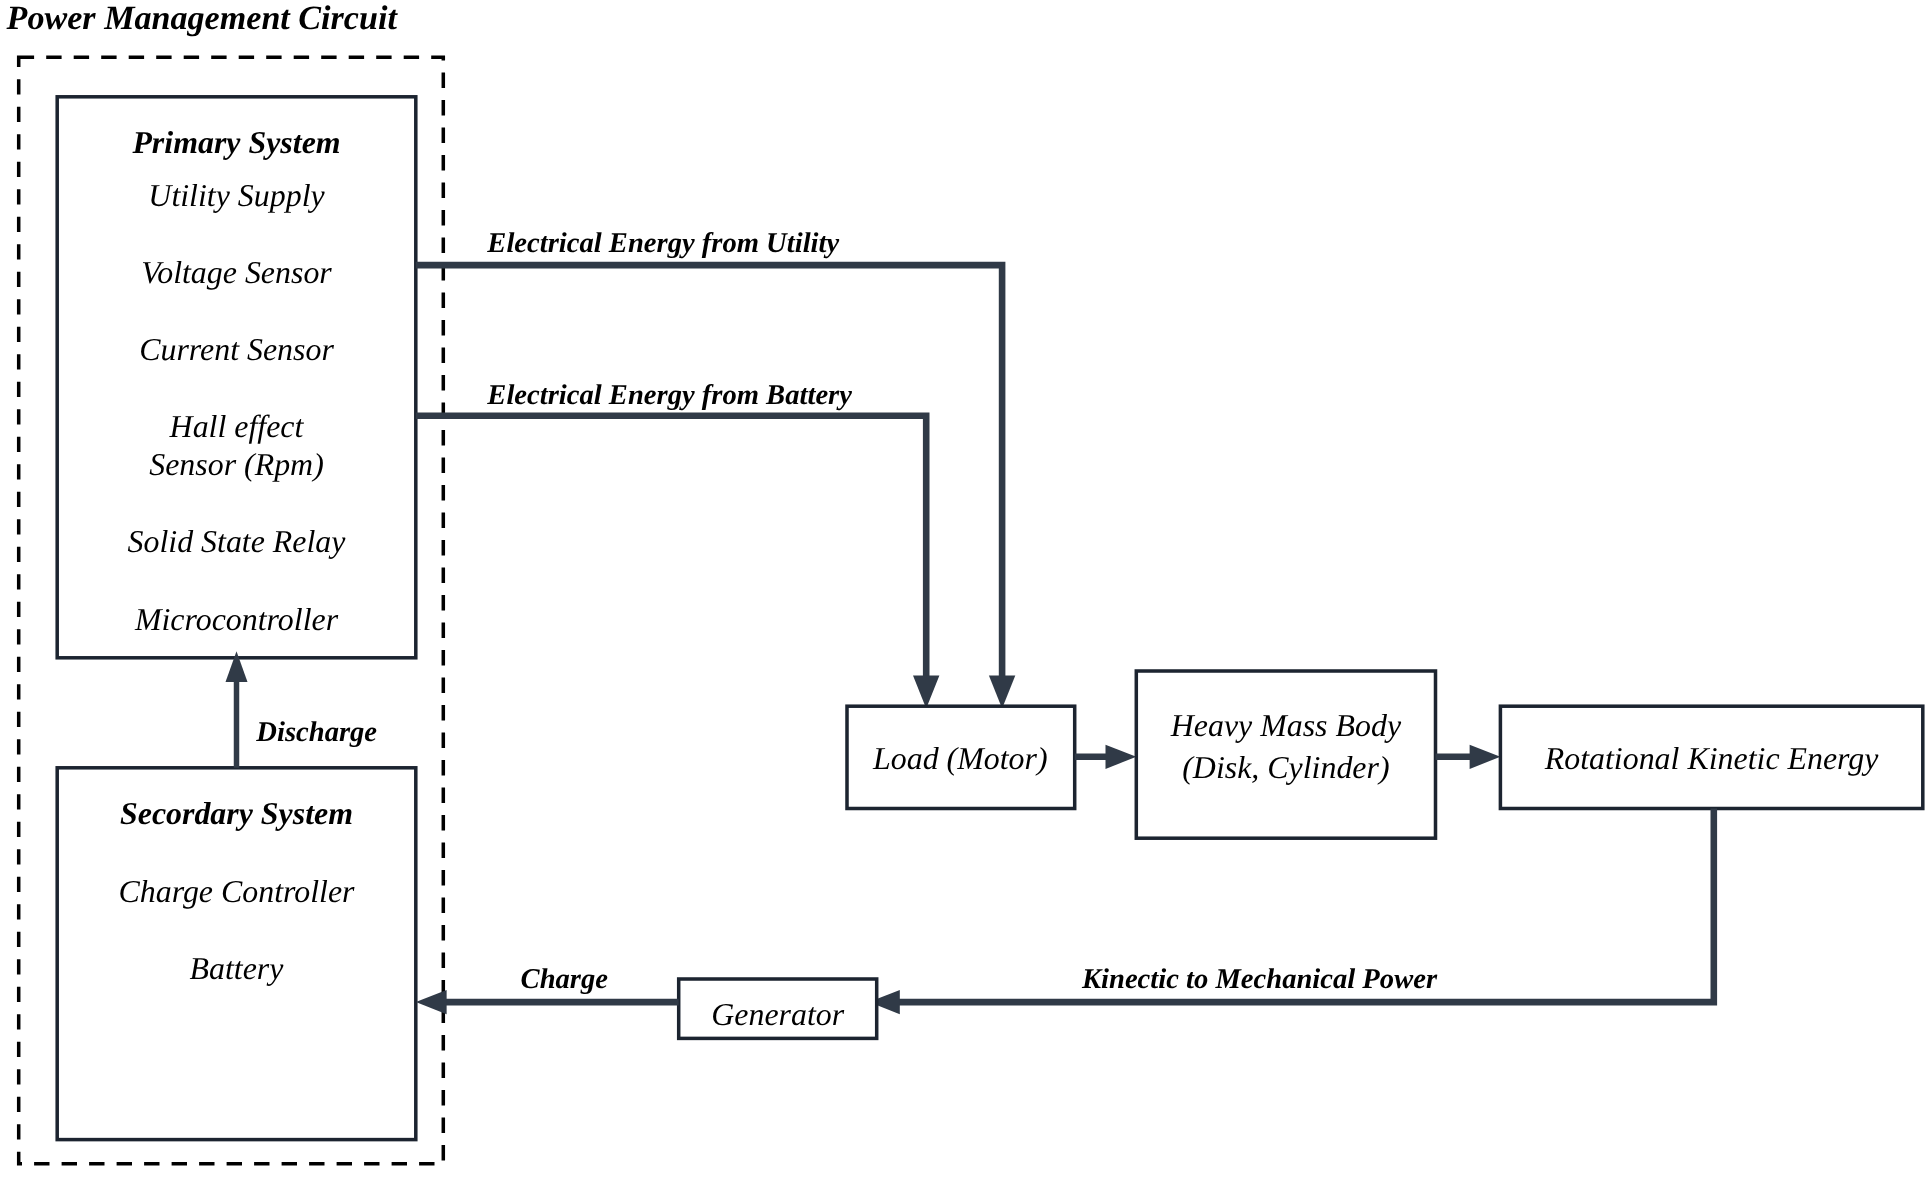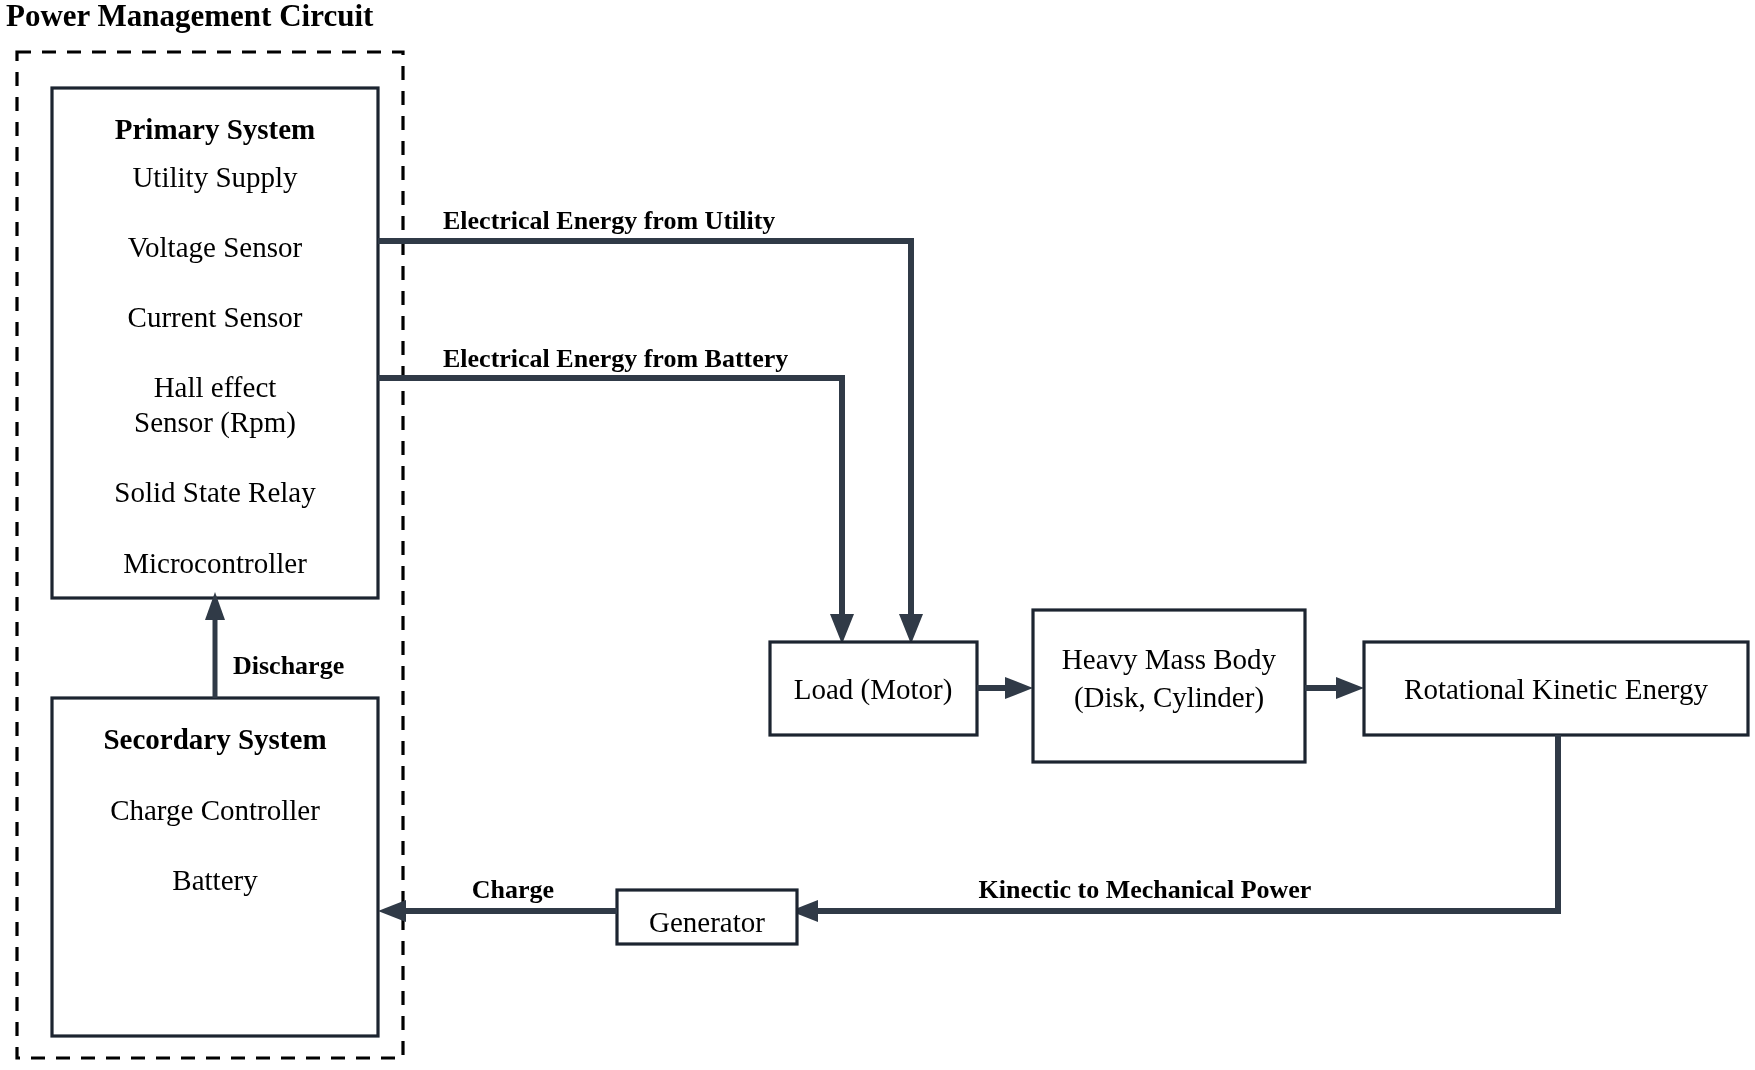--- a/index.html
+++ b/index.html
@@ -10,20 +10,21 @@
   body {
     width: 1755px;
     height: 1070px;
     overflow: hidden;
     font-family: "Liberation Serif", "DejaVu Serif", serif;
   }
   #diagram-root {
     position: relative;
     width: 1669px;
     height: 1070px;
+    font-style: italic;
   }
   svg#diagram-svg {
     position: absolute;
     top: 0;
     left: 0;
     width: 1755px;
     height: 1070px;
   }
   .box-rect {
     fill: #ffffff;

